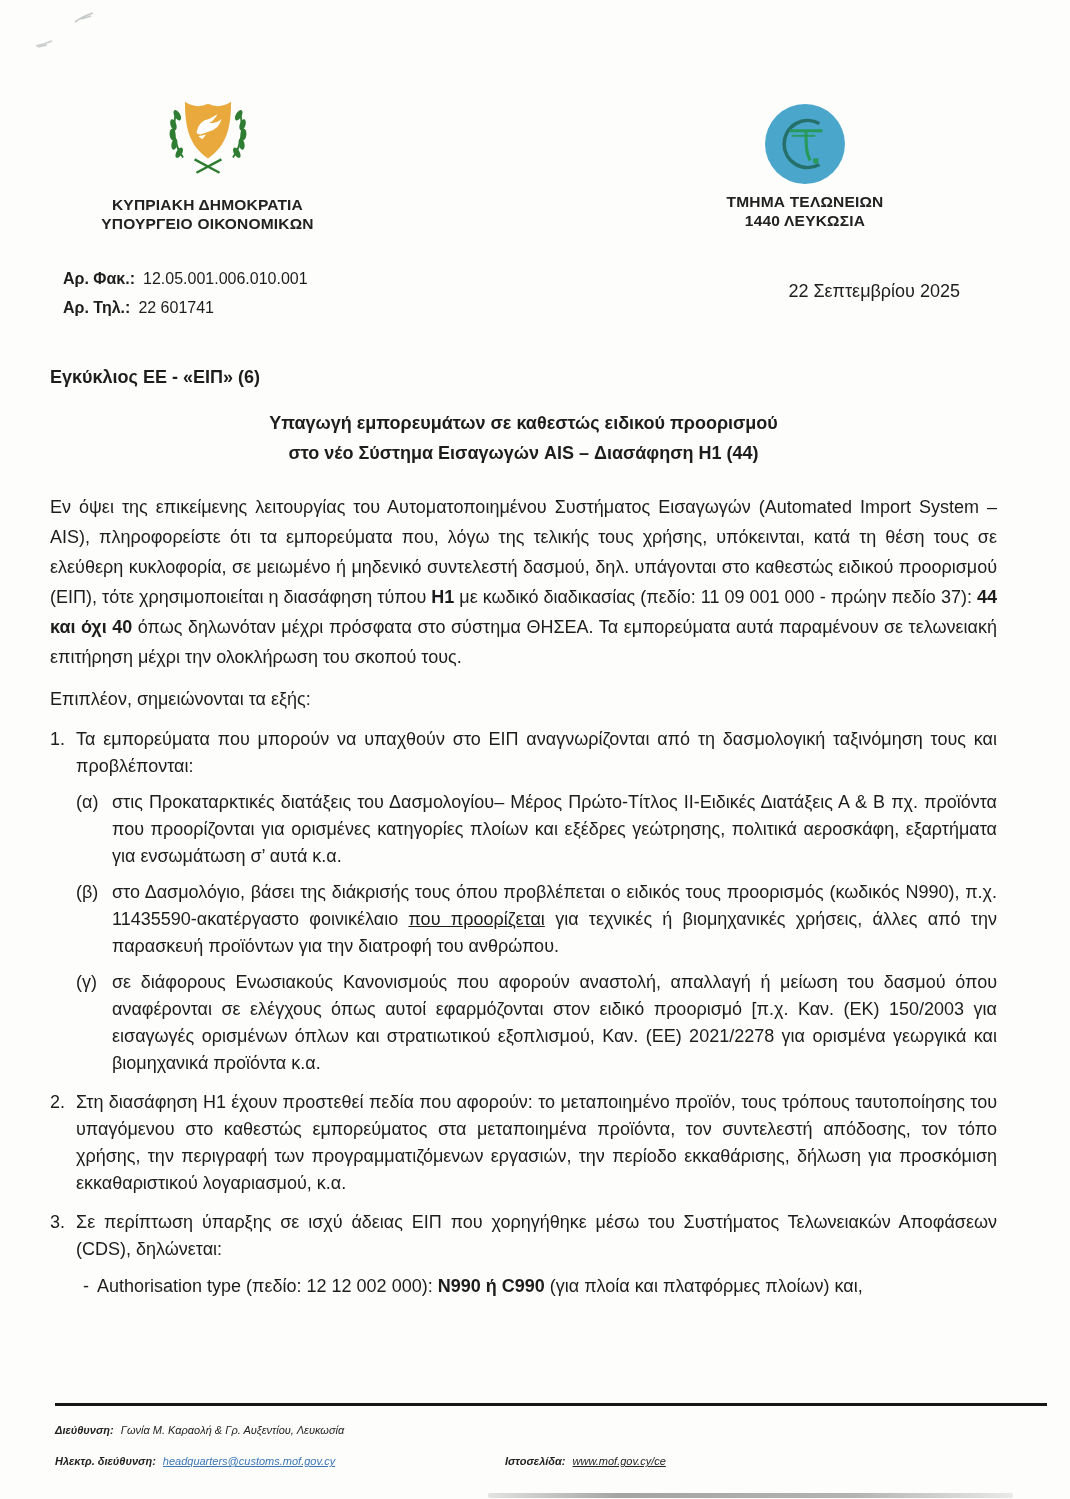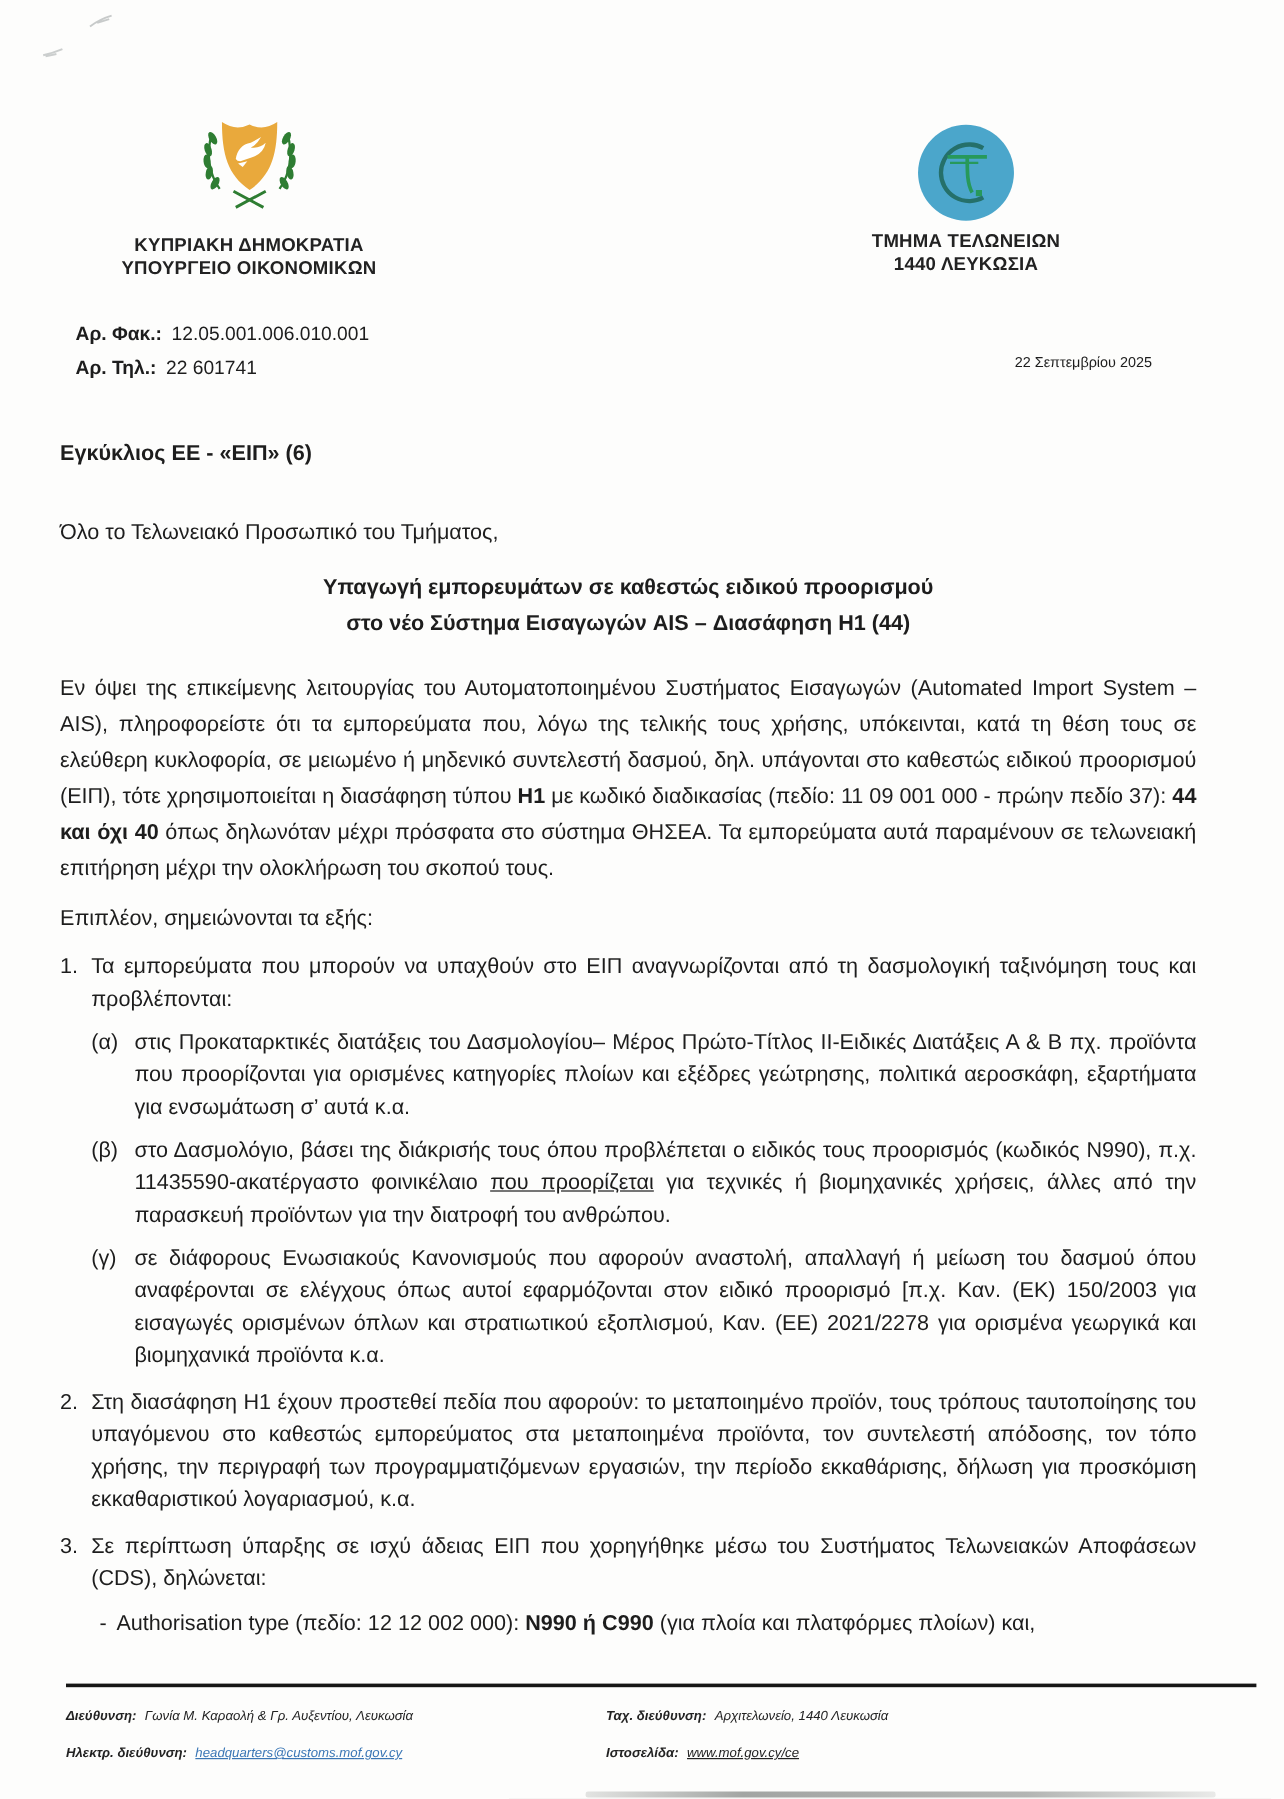--- a/index.html
+++ b/index.html
@@ -13,21 +13,21 @@
   .u{text-decoration:underline;}
   
   .hdr-left{position:absolute;left:75px;top:96px;width:265px;text-align:center;}
   .hdr-right{position:absolute;left:672px;top:103px;width:266px;text-align:center;}
   .hdr-name{font-weight:bold;font-size:15.5px;line-height:19px;letter-spacing:.2px;color:#222;}
   .hdr-left svg{display:block;margin:0 auto 3px auto;}
   .hdr-right svg{display:block;margin:0 auto 7px auto;}
   
   .refs{position:absolute;left:63px;top:264px;font-size:16px;line-height:29px;}
   .refs .lbl{font-weight:bold;margin-right:8px;}
-  .date-line{position:absolute;right:144px;top:295px;font-size:12px;}
+  .date-line{position:absolute;right:144px;top:281px;font-size:18px;}
   
   .flow{position:absolute;left:50px;top:362px;width:947px;font-size:18px;line-height:30px;}
   .circular{font-weight:bold;}
   .salutation{margin-top:36px;}
   .subject{margin-top:16px;text-align:center;font-weight:bold;}
   .intro{margin:24px 0 0 0;text-align:justify;}
   .more{margin-top:12px;}
   .item{display:flex;margin-top:12px;line-height:27px;}
   .item .marker{flex:0 0 26px;}
   .item .txt{flex:1;text-align:justify;}
@@ -119,21 +119,20 @@
     <div>
       <span class="lbl">Αρ. Τηλ.:</span><span>22 601741</span>
     </div>
   </div>
   <div class="date-line">22 Σεπτεμβρίου 2025</div>
 
   <div class="flow">
 
     <div class="circular">Εγκύκλιος ΕΕ - «ΕΙΠ» (6)</div>
 
-    <div class="salutation">Όλο το Τελωνειακό Προσωπικό του Τμήματος,</div>
 
     <div class="subject">
       <div>Υπαγωγή εμπορευμάτων σε καθεστώς ειδικού προορισμού</div>
       <div>στο νέο Σύστημα Εισαγωγών AIS – Διασάφηση Η1 (44)</div>
     </div>
 
     <p class="intro"><span>Εν όψει της επικείμενης λειτουργίας του Αυτοματοποιημένου Συστήματος Εισαγωγών (Automated Import System – AIS), πληροφορείστε ότι τα εμπορεύματα που, λόγω της τελικής τους χρήσης, υπόκεινται, κατά τη θέση τους σε ελεύθερη κυκλοφορία, σε μειωμένο ή μηδενικό συντελεστή δασμού, δηλ. υπάγονται στο καθεστώς ειδικού προορισμού (ΕΙΠ), τότε χρησιμοποιείται η διασάφηση τύπου </span><span class="b">Η1</span><span> με κωδικό διαδικασίας (πεδίο: 11 09 001 000 - πρώην πεδίο 37): </span><span class="b">44 και όχι 40</span><span> όπως δηλωνόταν μέχρι πρόσφατα στο σύστημα ΘΗΣΕΑ. Τα εμπορεύματα αυτά παραμένουν σε τελωνειακή επιτήρηση μέχρι την ολοκλήρωση του σκοπού τους.</span></p>
 
     <div class="more">Επιπλέον, σημειώνονται τα εξής:</div>
 
@@ -172,23 +171,20 @@
       <span class="txt"><span>Authorisation type (πεδίο: 12 12 002 000): </span><span class="b">N990 ή C990</span><span> (για πλοία και πλατφόρμες πλοίων) και,</span></span>
     </div>
 
   </div>
 
   <div class="footer">
     <div class="f-row">
       <div class="f-cell1">
         <span class="f-lbl">Διεύθυνση:</span><span>Γωνία Μ. Καραολή &amp; Γρ. Αυξεντίου, Λευκωσία</span>
       </div>
-      <div>
-        <span class="f-lbl">Ταχ. διεύθυνση:</span><span>Αρχιτελωνείο, 1440 Λευκωσία</span>
-      </div>
     </div>
     <div class="f-row">
       <div class="f-cell1">
         <span class="f-lbl">Ηλεκτρ. διεύθυνση:</span><a class="f-link f-link-email">headquarters@customs.mof.gov.cy</a>
       </div>
       <div>
         <span class="f-lbl">Ιστοσελίδα:</span><a class="f-link f-link-web">www.mof.gov.cy/ce</a>
       </div>
     </div>
   </div>

